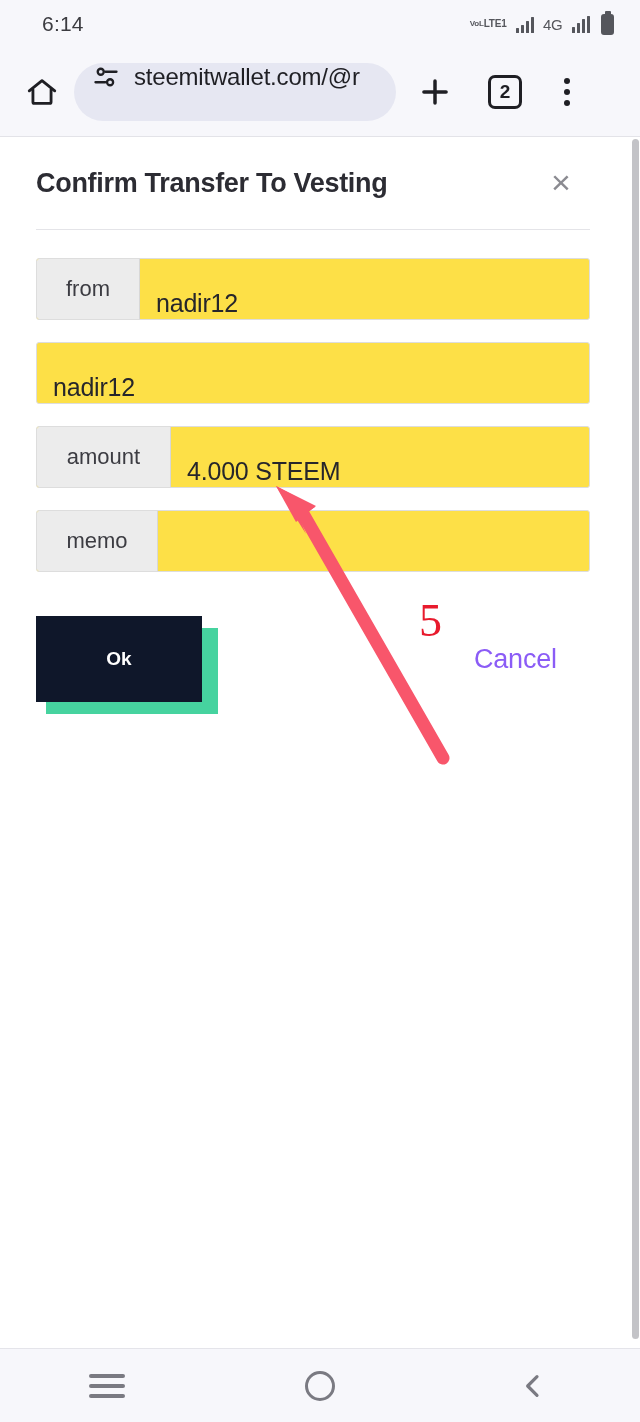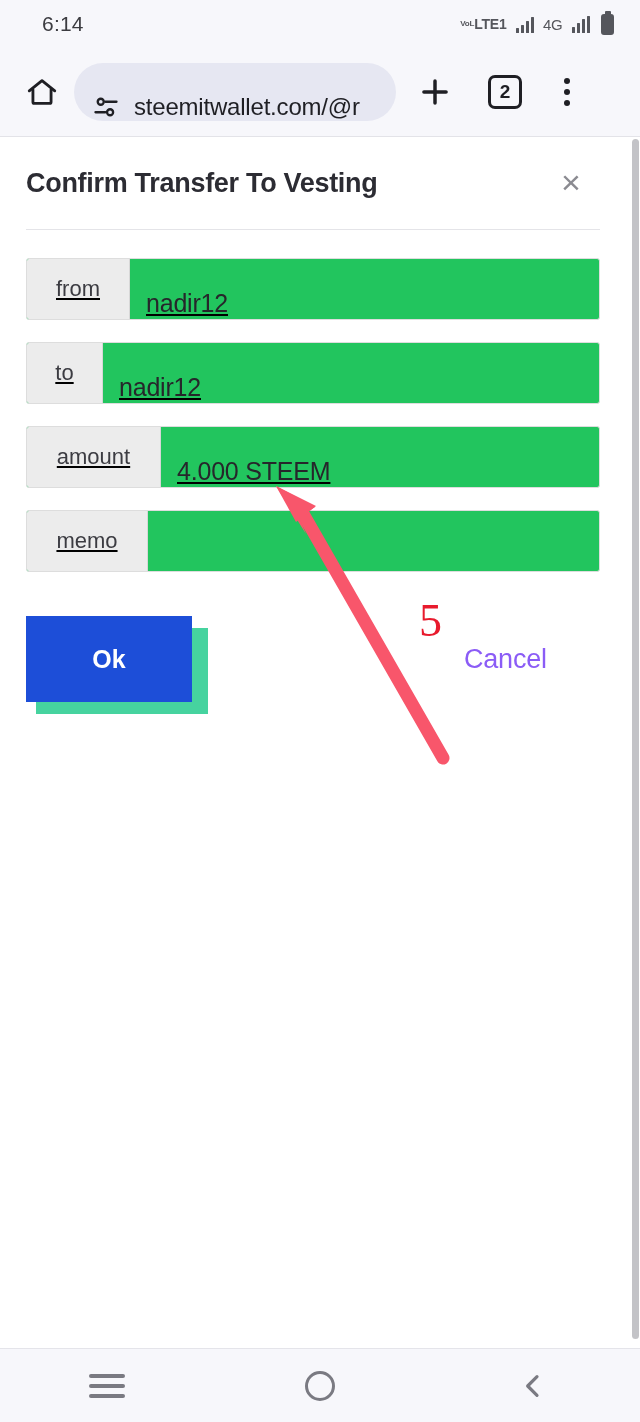--- a/index.html
+++ b/index.html
@@ -44,21 +44,21 @@
   .volte {
     display: flex;
     align-items: center;
     line-height: 1;
     color: #55565c;
     font-size: 8px;
     font-weight: bold;
     letter-spacing: -0.2px;
   }
   .volte .v1 { font-size: 8px; }
-  .volte .v2 { font-size: 14px; margin-top: 0; }
+  .volte .v2 { font-size: 10px; margin-top: 0; }
 
   .bars { display: flex; align-items: flex-end; gap: 1.5px; height: 17px; }
   .bars i { display: block; width: 3.5px; background: #55565c; border-radius: 0.5px; }
   .bars i:nth-child(1){ height: 5px; }
   .bars i:nth-child(2){ height: 8px; }
   .bars i:nth-child(3){ height: 12px; }
   .bars i:nth-child(4){ height: 16px; }
 
   .net-label {
     font-size: 15px;
@@ -108,21 +108,21 @@
     display: flex; align-items: center; justify-content: center;
     flex: 0 0 auto;
   }
   .url-pill {
     flex: 1 1 auto;
     height: 58px;
     margin: 0 6px 0 6px;
     background: #e6e7f2;
     border-radius: 29px;
     display: flex;
-    align-items: flex-end;
+    align-items: flex-start;
     padding: 0 18px;
     gap: 14px;
     overflow: hidden;
     max-width: 322px;
   }
   .url-text {
     font-size: 24px;
     color: #1f1f24;
     white-space: nowrap;
     overflow: hidden;
@@ -186,21 +186,21 @@
     width: 7px;
     height: 1200px;
     background: #c3c3c7;
     border-radius: 4px;
   }
 
   .dialog {
     position: absolute;
     top: 0; left: 0;
     width: 626px;
-    padding: 0 26px;
+    padding: 0 36px;
   }
 
   .dialog-head {
     position: relative;
     height: 92px;
     display: flex;
     align-items: center;
   }
   .dialog-title {
     font-size: 27px;
@@ -225,27 +225,26 @@
     margin: 0 0 0 0;
   }
 
   .fields {
     padding-top: 28px;
   }
 
   .field-row {
     display: flex;
     align-items: stretch;
-    background: #22c55e;
+    background: #fde047;
     border: 1px solid #dddddd;
     border-radius: 3px;
     height: 62px;
     margin-bottom: 22px;
     overflow: hidden;
-    text-decoration: underline;
   }
   .field-label {
     display: flex;
     align-items: center;
     justify-content: center;
     background: #ececec;
     border-right: 1px solid #d7d7d7;
     font-size: 22px;
     color: #3c3c42;
     padding: 0 20px;
@@ -280,23 +279,23 @@
   .ok-shadow {
     position: absolute;
     left: 10px; top: 12px;
     width: 172px; height: 86px;
     background: #46d39f;
   }
   .ok-button {
     position: absolute;
     left: 0; top: 0;
     width: 166px; height: 86px;
-    background: #1d4ed8;
+    background: #0f172a;
     color: #ffffff;
-    font-size: 25px;
+    font-size: 19px;
     font-weight: bold;
     display: flex;
     align-items: center;
     justify-content: center;
     border: none;
     font-family: "Liberation Sans", sans-serif;
   }
   .cancel-link {
     position: absolute;
     left: 438px;
@@ -427,21 +426,20 @@
       <div class="divider"></div>
 
       <div class="fields">
 
         <div class="field-row">
           <div class="field-label fl-from">from</div>
           <div class="field-value">nadir12</div>
         </div>
 
         <div class="field-row">
-          <div class="field-label fl-to">to</div>
           <div class="field-value">nadir12</div>
         </div>
 
         <div class="field-row">
           <div class="field-label fl-amount">amount</div>
           <div class="field-value">4.000 STEEM</div>
         </div>
 
         <div class="field-row">
           <div class="field-label fl-memo">memo</div>

